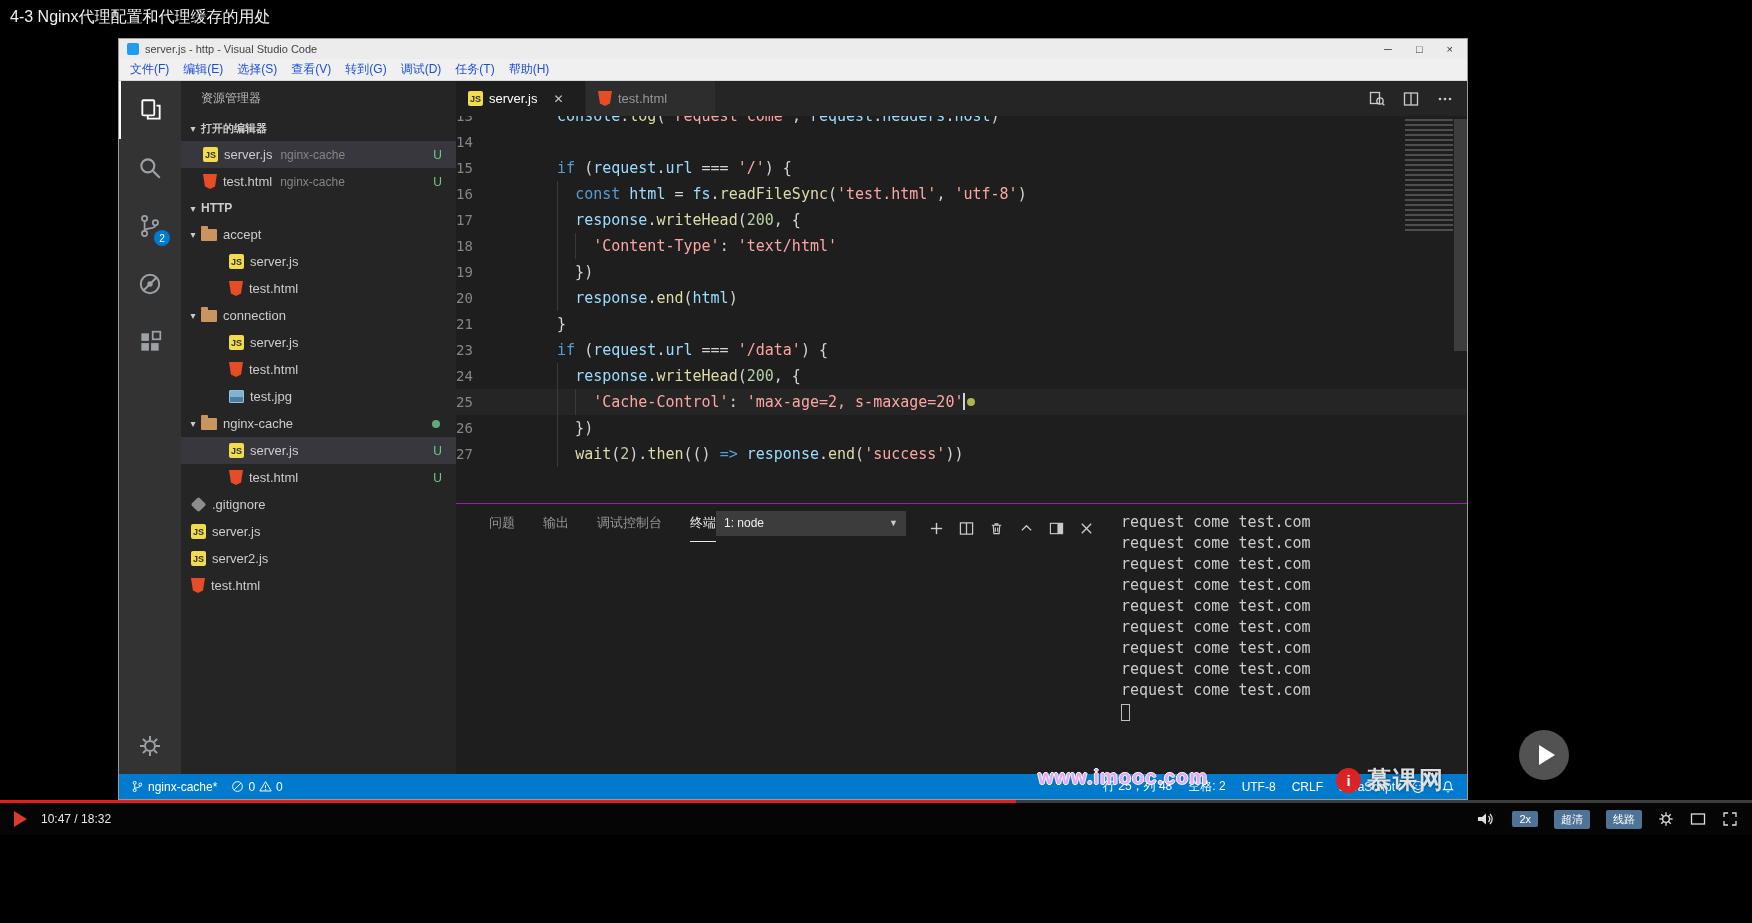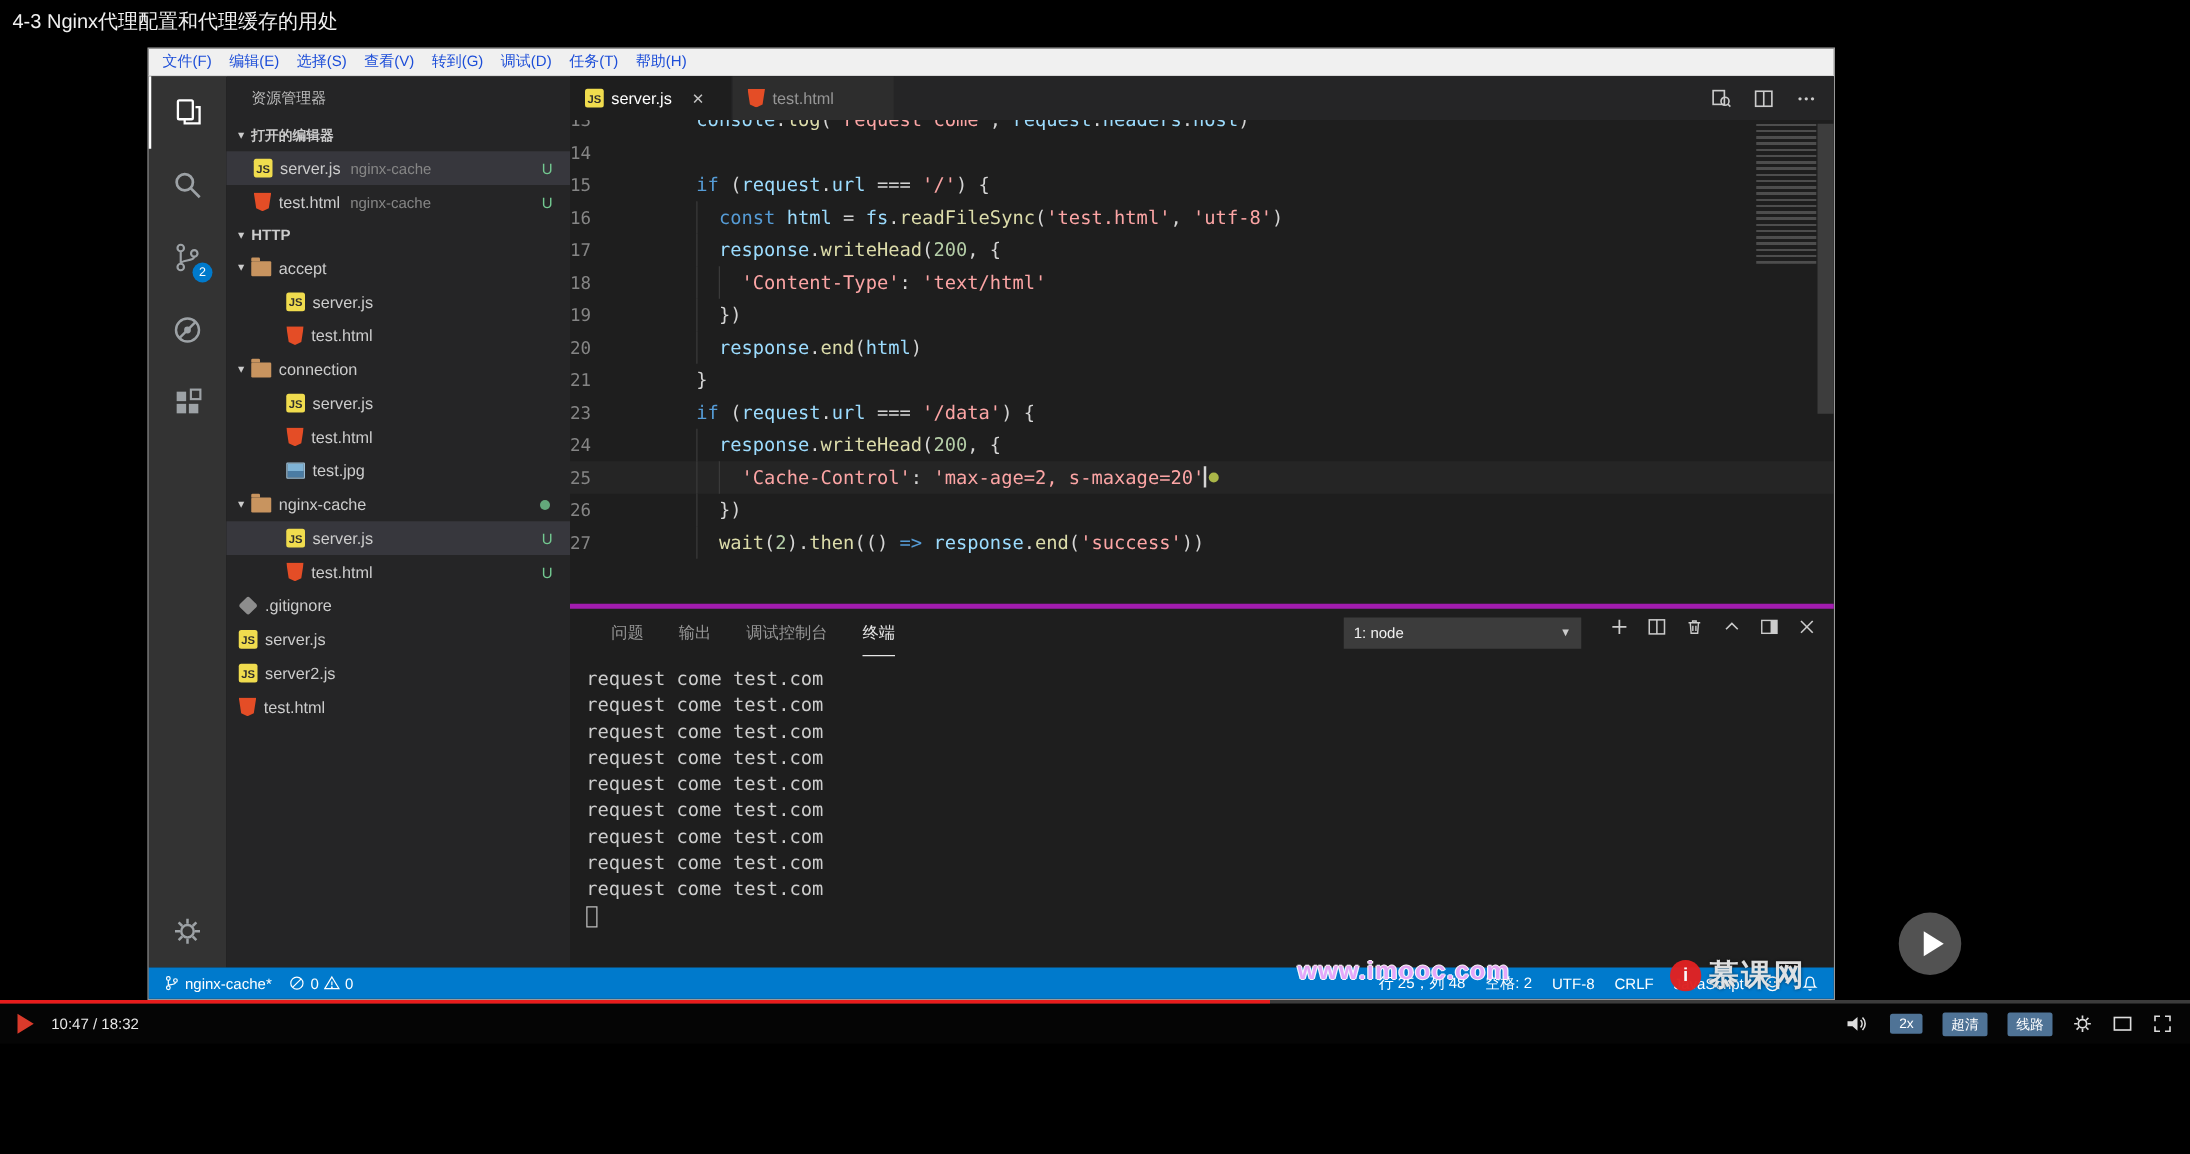--- a/index.html
+++ b/index.html
@@ -55,26 +55,26 @@
 .cl{height:26px;line-height:26px;white-space:pre;position:relative}
 .cl.cur{background:rgba(255,255,255,.03)}
 .ln{display:inline-block;width:70px;text-align:left;color:#858585;font-size:14px}
 .ct{margin-left:13px}
 .k{color:#569cd6}.v{color:#9cdcfe}.f{color:#dcdcaa}.s{color:#fca5a5}.n{color:#b5cea8}.p{color:#d4d4d4}
 .caret{display:inline-block;width:2px;height:17px;background:#d4d4d4;vertical-align:-3px}
 .cdot{display:inline-block;width:8px;height:8px;border-radius:50%;background:#aab648;margin-left:2px;vertical-align:1px}
 .guide{position:absolute;top:0;bottom:0;width:1px;background:#3a3a3a}
 .minimap{position:absolute;right:14px;top:3px;width:48px;height:112px;background:repeating-linear-gradient(to bottom,rgba(200,200,200,.28) 0 2px,transparent 2px 5px)}
 .vscroll{position:absolute;right:0;top:3px;width:13px;height:232px;background:rgba(121,121,121,.35)}
-.panel{flex:1;border-top:4px solid #a21caf;display:flex;flex-direction:column;min-height:0}
+.panel{flex:1;border-top:1px solid #a21caf;display:flex;flex-direction:row;min-height:0}
 .panel-head{height:38px;display:flex;align-items:center;flex:0 0 auto}
 #panel-tabs{display:flex;gap:28px;padding-left:33px}
 .ptab{font-size:13px;color:#969696;height:38px;display:flex;align-items:center}
 .ptab.active{color:#e7e7e7;border-bottom:1px solid #e7e7e7}
-.panel-actions{margin-left:auto;display:flex;align-items:flex-start;gap:15px;padding-right:14px}
+.panel-actions{margin-left:auto;display:flex;align-items:flex-end;gap:15px;padding-right:14px}
 .term-select{width:190px;height:25px;background:#3c3c3c;color:#f0f0f0;font-size:12px;display:flex;align-items:center;padding:0 8px;margin-right:8px}
 .term-select .sel-arrow{margin-left:auto;font-size:9px;color:#ccc}
 .pa-icon{color:#ccc;font-size:16px;display:flex;align-items:center;line-height:1}
 .term-body{padding:8px 0 0 13px;font-family:"DejaVu Sans Mono",monospace;font-size:15px;line-height:21px;color:#ccc}
 .term-cursor{width:9px;height:17px;border:1px solid #bfbfbf;margin-top:3px}
 .statusbar{height:25px;background:#007acc;display:flex;align-items:center;color:#fff;font-size:12px;padding:0 12px;flex:0 0 auto}
 .sb-left{display:flex;align-items:center;gap:14px}
 .sb-group{display:flex;align-items:center;gap:4px}
 .sb-right{margin-left:auto;display:flex;align-items:center;gap:16px}
 .sitem{white-space:nowrap}
@@ -91,20 +91,29 @@
 .chip{background:#4f7396;color:#fff;font-size:11px;padding:2px 7px;border-radius:2px}
 .float-play{position:absolute;left:1519px;top:730px;width:50px;height:50px;border-radius:50%;background:rgba(110,110,110,.75);display:flex;align-items:center;justify-content:center}
 .float-play:after{content:"";border-left:16px solid #fff;border-top:10px solid transparent;border-bottom:10px solid transparent;margin-left:5px}
 </style>
 </head>
 <body>
 
 <div class="video-title">4-3 Nginx代理配置和代理缓存的用处</div>
 
 <div class="vscode">
+  <div class="titlebar">
+    <span class="vslogo"></span>
+    <span class="wtitle">server.js - http - Visual Studio Code</span>
+    <span class="wcontrols">
+      <span>─</span>
+      <span>□</span>
+      <span>×</span>
+    </span>
+  </div>
   <div class="menubar" id="menubar">
       <span class="menu-item">文件(F)</span>
       <span class="menu-item">编辑(E)</span>
       <span class="menu-item">选择(S)</span>
       <span class="menu-item">查看(V)</span>
       <span class="menu-item">转到(G)</span>
       <span class="menu-item">调试(D)</span>
       <span class="menu-item">任务(T)</span>
       <span class="menu-item">帮助(H)</span>
     </div>

